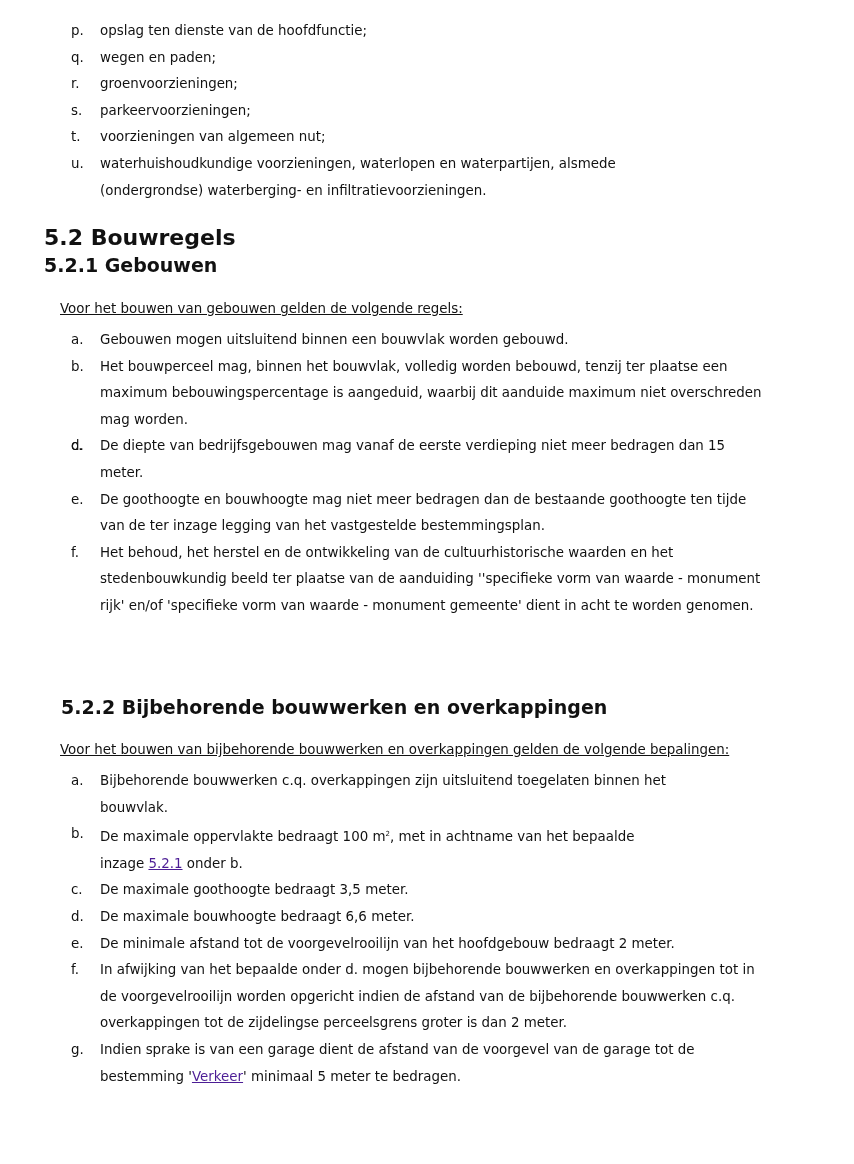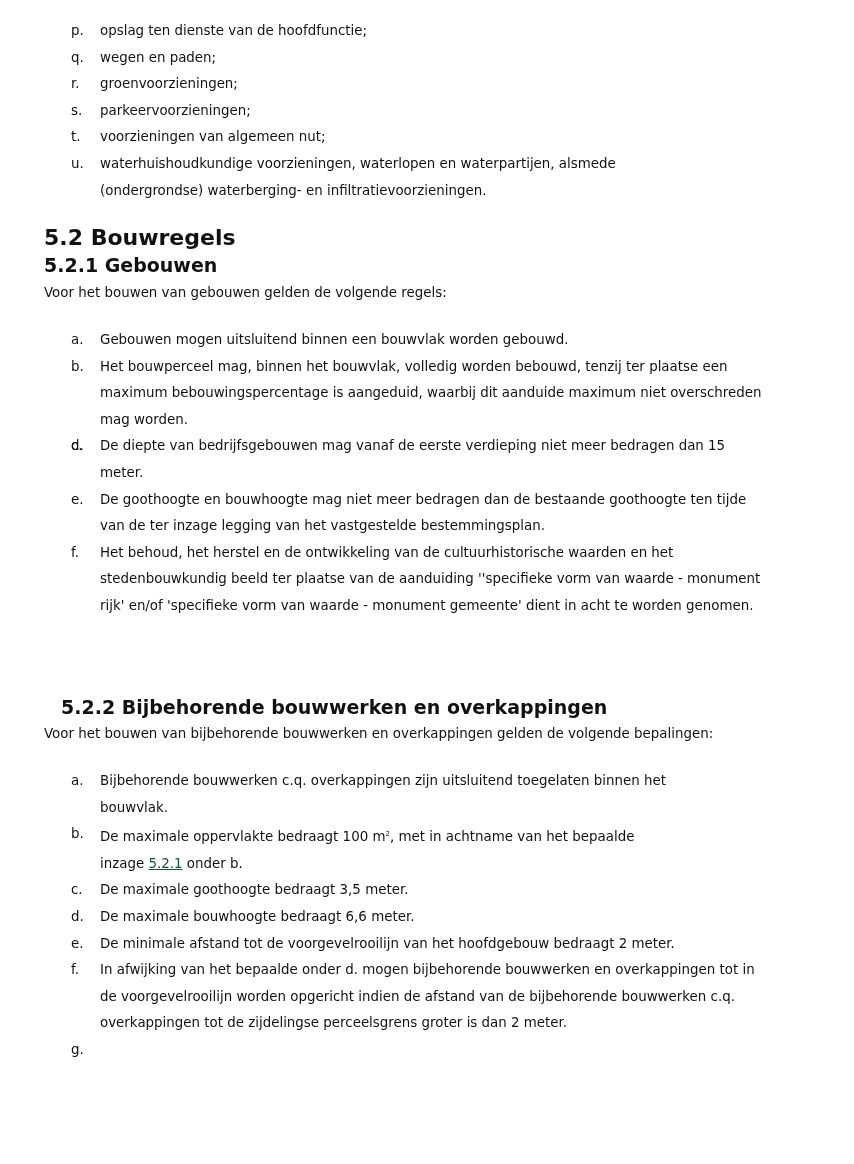--- a/index.html
+++ b/index.html
@@ -44,24 +44,25 @@
       margin: 0;
     }
     .h3 {
       font-weight: bold;
       font-size: 19px;
       line-height: 20px;
       margin: 0;
     }
     .para {
       line-height: 26px;
-      margin: 0;
+      margin: 16px;
+      text-decoration: underline;
     }
     a.xref {
-      color: #14532d;
+      color: #4c1d95;
       text-decoration: underline;
     }
     sup.sq {
       font-size: 7px;
       vertical-align: 5px;
     }
   </style>
 </head>
 <body>
 
@@ -148,16 +149,17 @@
     <li class="item">
       <span class="marker">e.</span>
       <span>De minimale afstand tot de voorgevelrooilijn van het hoofdgebouw bedraagt 2 meter.</span>
     </li>
     <li class="item">
       <span class="marker">f.</span>
       <span>In afwijking van het bepaalde onder d. mogen bijbehorende bouwwerken en overkappingen tot in de voorgevelrooilijn worden opgericht indien de afstand van de bijbehorende bouwwerken c.q. overkappingen tot de zijdelingse perceelsgrens groter is dan 2 meter.</span>
     </li>
     <li class="item">
       <span class="marker">g.</span>
+      <span><span>Indien sprake is van een garage dient de afstand van de voorgevel van de garage tot de bestemming '</span><a class="xref" href="#">Verkeer</a><span>' minimaal 5 meter te bedragen.</span></span>
     </li>
   </ul>
 
 </div>
 
 </body></html>

